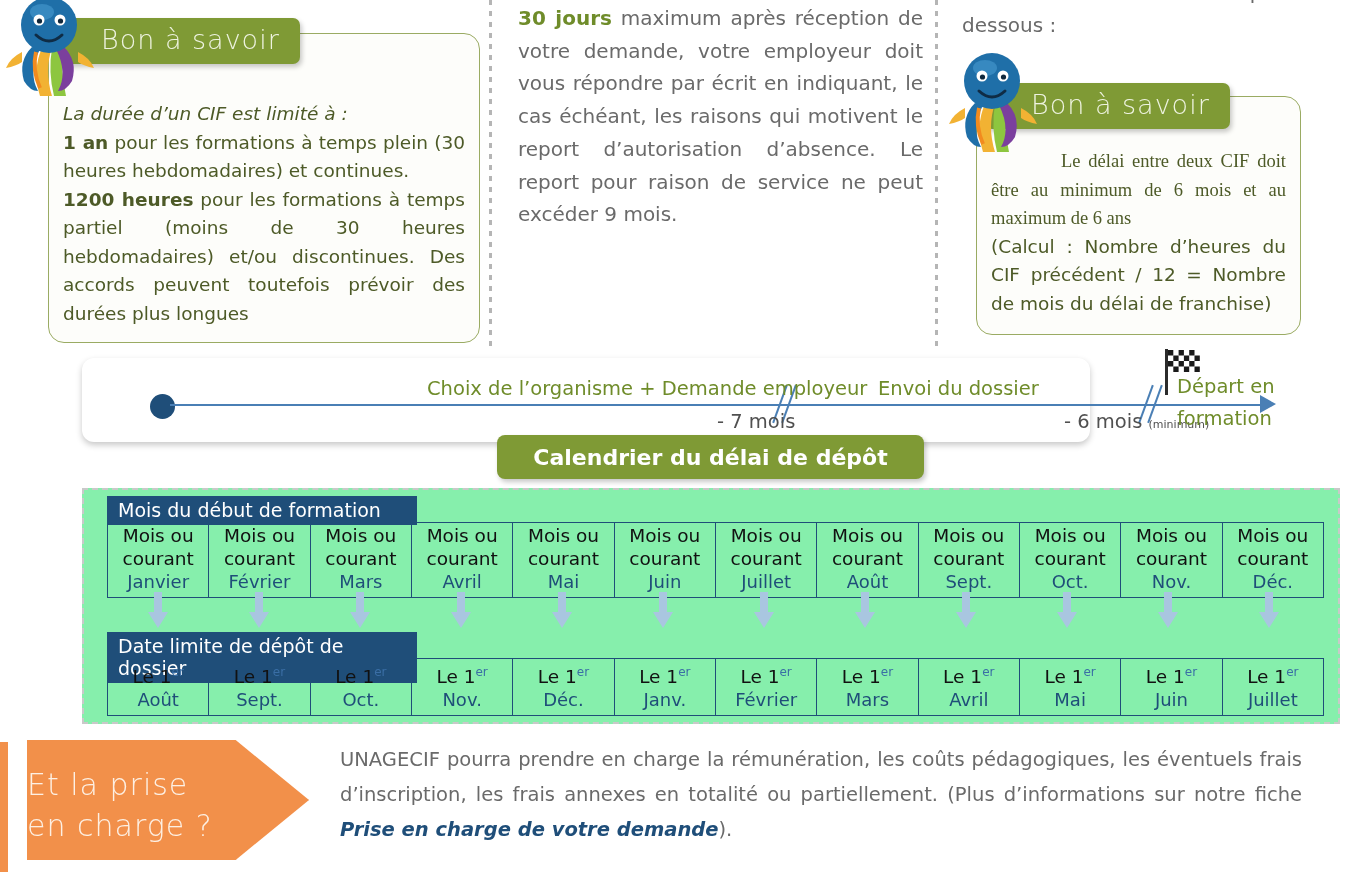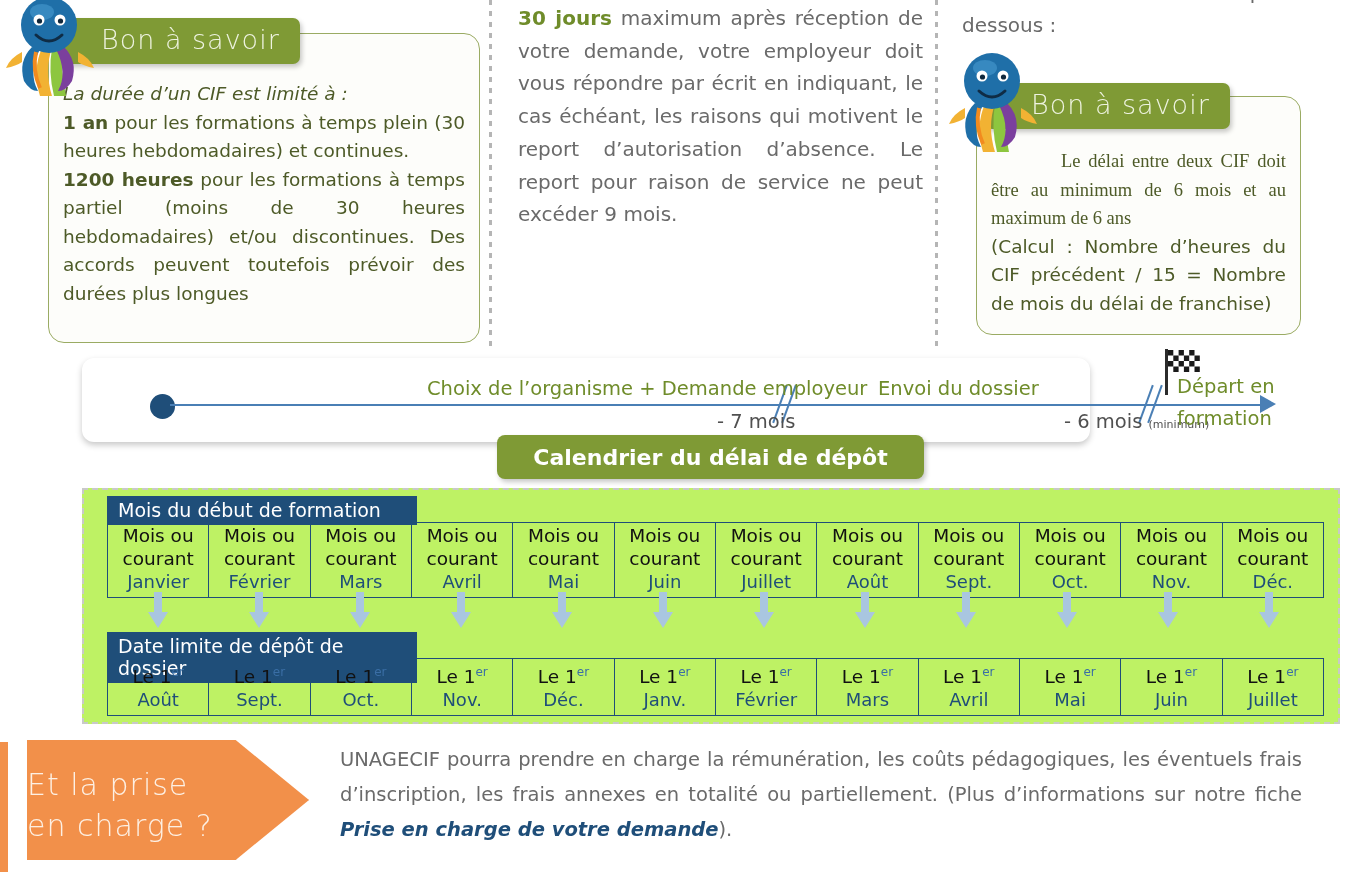--- a/index.html
+++ b/index.html
@@ -160,21 +160,21 @@
     font-family: "DejaVu Sans", sans-serif;
     white-space: nowrap;
   }
   #flag { position: absolute; left: 1080px; top: -9px; width: 42px; height: 46px; }
 
   
   .cal-wrap {
     position: absolute;
     left: 82px; top: 488px; width: 1258px; height: 236px;
     border: 2px dashed #c9c9c9;
-    background: #bef264;
+    background: #86efac;
   }
   .cal-pill {
     position: absolute; left: 497px; top: 435px;
     width: 427px; height: 44px;
     background: #7f9a35;
     border-radius: 8px;
     color: #ffffff;
     font-size: 22px; font-weight: bold;
     display: flex; align-items: center; justify-content: center;
     box-shadow: 2px 3px 5px rgba(0,0,0,0.22);
@@ -259,21 +259,21 @@
 
 <div id="page">
 
   <div class="top-area">
 
     <div class="vdiv d1"></div>
     <div class="vdiv d2"></div>
 
     <div class="callout" id="callout-left">
       <div class="callout-inner">
-        <div class="cal-text" style="margin-top:36px;">
+        <div class="cal-text" style="margin-top:56px;">
           <span class="ital">La durée d’un CIF est limité à :</span><br>
           <b>1 an</b><span> pour les formations à temps plein (30 heures  hebdomadaires) et continues.</span><br>
           <b>1200 heures</b><span> pour les formations à temps partiel (moins de 30 heures hebdomadaires) et/ou discontinues. Des accords peuvent toutefois prévoir des durées plus longues</span>
         </div>
       </div>
     </div>
 
     <div class="badge" id="badge-left">Bon à savoir</div>
 
     <div class="mascot" id="mascot-left">
@@ -299,21 +299,21 @@
 
     <div class="mid-col">
       <span class="green-b">30 jours</span><span> maximum après réception de votre demande, votre employeur doit vous répondre par écrit en indiquant, le cas échéant, les raisons qui motivent le report d’autorisation d’absence. Le report pour raison de service ne peut excéder 9 mois.</span>
     </div>
 
     <div class="right-top">calendrier du délai de dépôt ci-dessous :</div>
 
     <div class="callout" id="callout-right">
       <div class="callout-inner">
         <div class="cal-text" style="margin-top:40px; text-indent:70px;font-family:Liberation Serif, serif;">Le délai entre deux CIF doit être au minimum de 6 mois et au maximum de 6 ans</div>
-        <div class="cal-text" style="text-align:justify;">(Calcul : Nombre d’heures du CIF précédent / 15 = Nombre de mois du délai de franchise)</div>
+        <div class="cal-text" style="text-align:justify;">(Calcul : Nombre d’heures du CIF précédent / 12 = Nombre de mois du délai de franchise)</div>
       </div>
     </div>
 
     <div class="badge" id="badge-right">Bon à savoir</div>
 
     <div class="mascot" id="mascot-right">
       <svg width="96" height="110" viewBox="0 0 96 110" xmlns="http://www.w3.org/2000/svg">
         <g>
           <path d="M20 60 q-12 6 -16 16 q10 -2 16 -6 z" fill="#f2b233"></path>
           <path d="M76 60 q12 6 16 16 q-10 -2 -16 -6 z" fill="#f2b233"></path>

